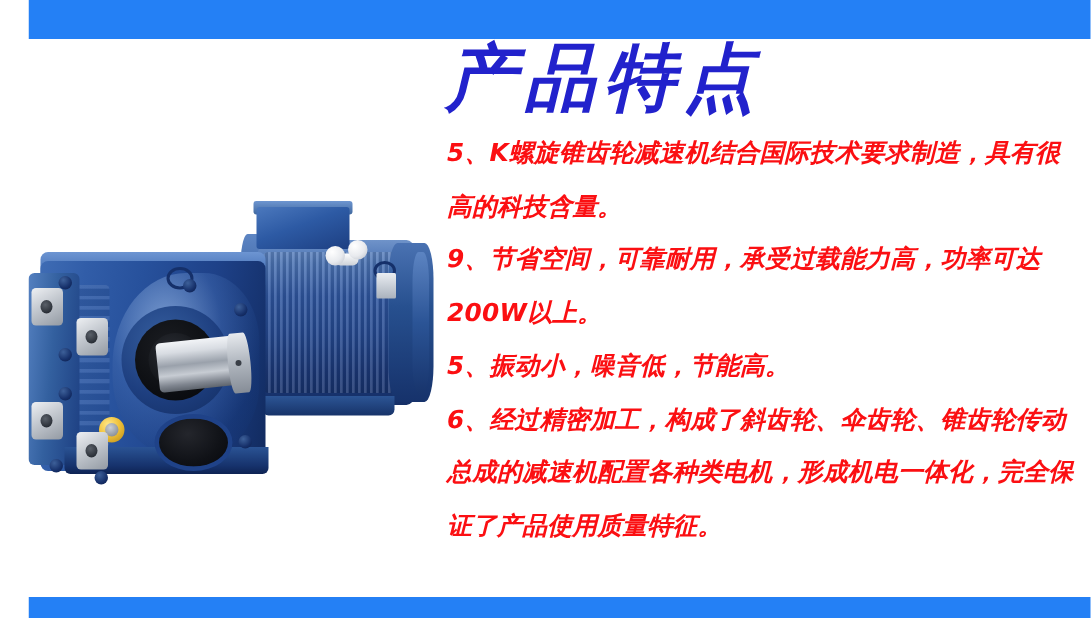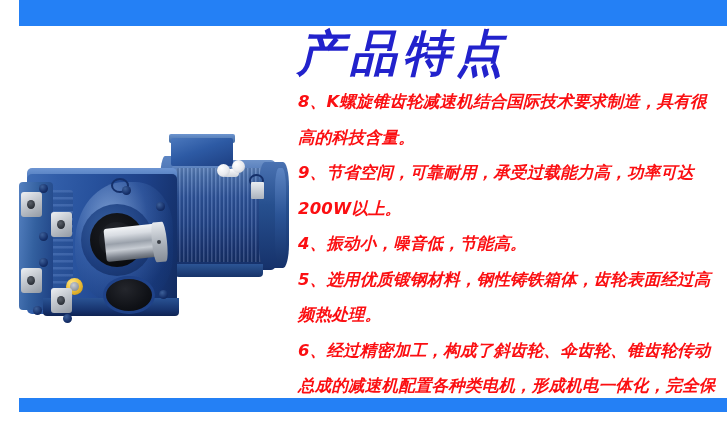--- a/index.html
+++ b/index.html
@@ -325,24 +325,23 @@
 </head>
 <body>
 
 <div class="page">
 
   <div class="band band-top"></div>
 
   <div class="title">产品特点</div>
 
   <div class="features">
-    <p class="feature-item">8、K螺旋锥齿轮减速机结合国际技术要求制造，具有很高的科技含量。</p>
+    <p class="feature-item">5、K螺旋锥齿轮减速机结合国际技术要求制造，具有很高的科技含量。</p>
     <p class="feature-item">9、节省空间，可靠耐用，承受过载能力高，功率可达200W以上。</p>
-    <p class="feature-item">4、振动小，噪音低，节能高。</p>
-    <p class="feature-item">5、选用优质锻钢材料，钢性铸铁箱体，齿轮表面经过高频热处理。</p>
+    <p class="feature-item">5、振动小，噪音低，节能高。</p>
     <p class="feature-item">6、经过精密加工，构成了斜齿轮、伞齿轮、锥齿轮传动总成的减速机配置各种类电机，形成机电一体化，完全保证了产品使用质量特征。</p>
   </div>
 
   <div class="product">
     <div class="motor-flange"></div>
     <div class="motor-body"></div>
     <div class="motor-fins"></div>
     <div class="motor-endcap"></div>
     <div class="motor-endcap-rim"></div>
     <div class="motor-base"></div>

